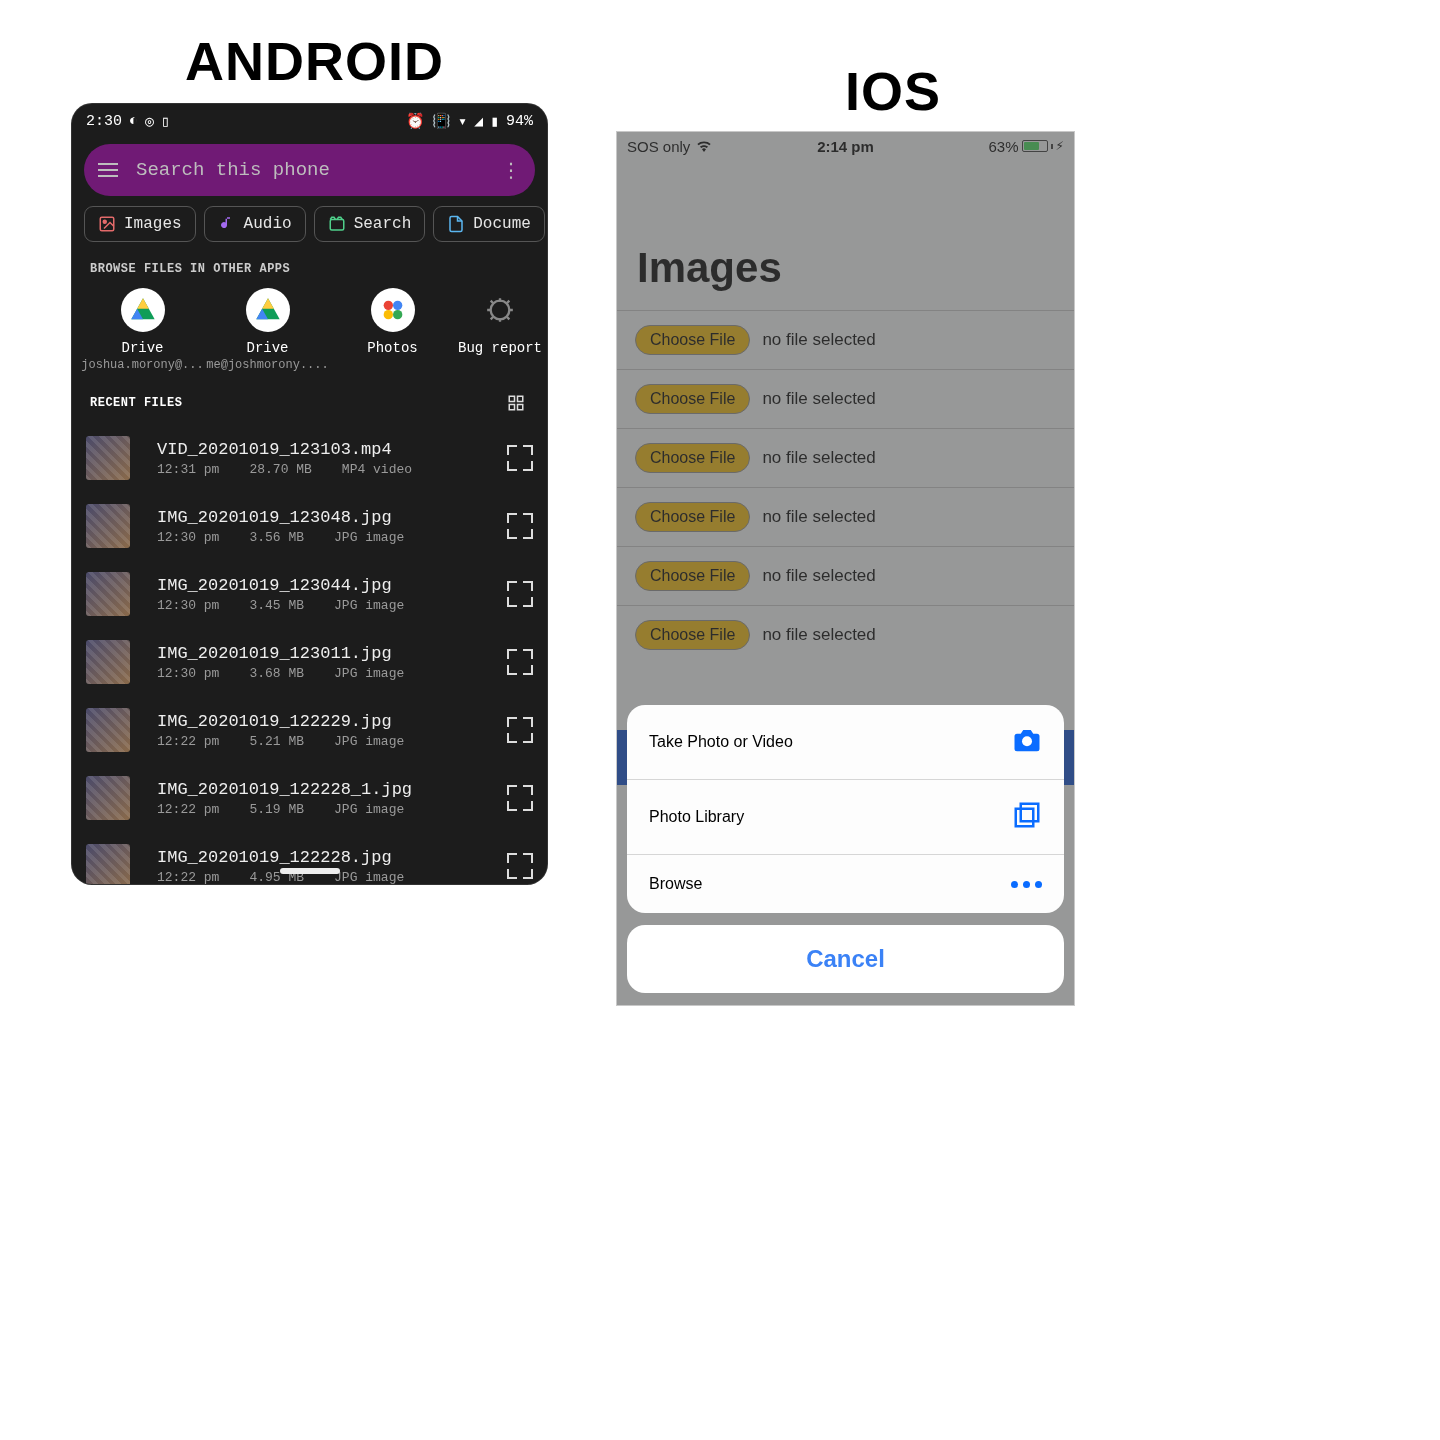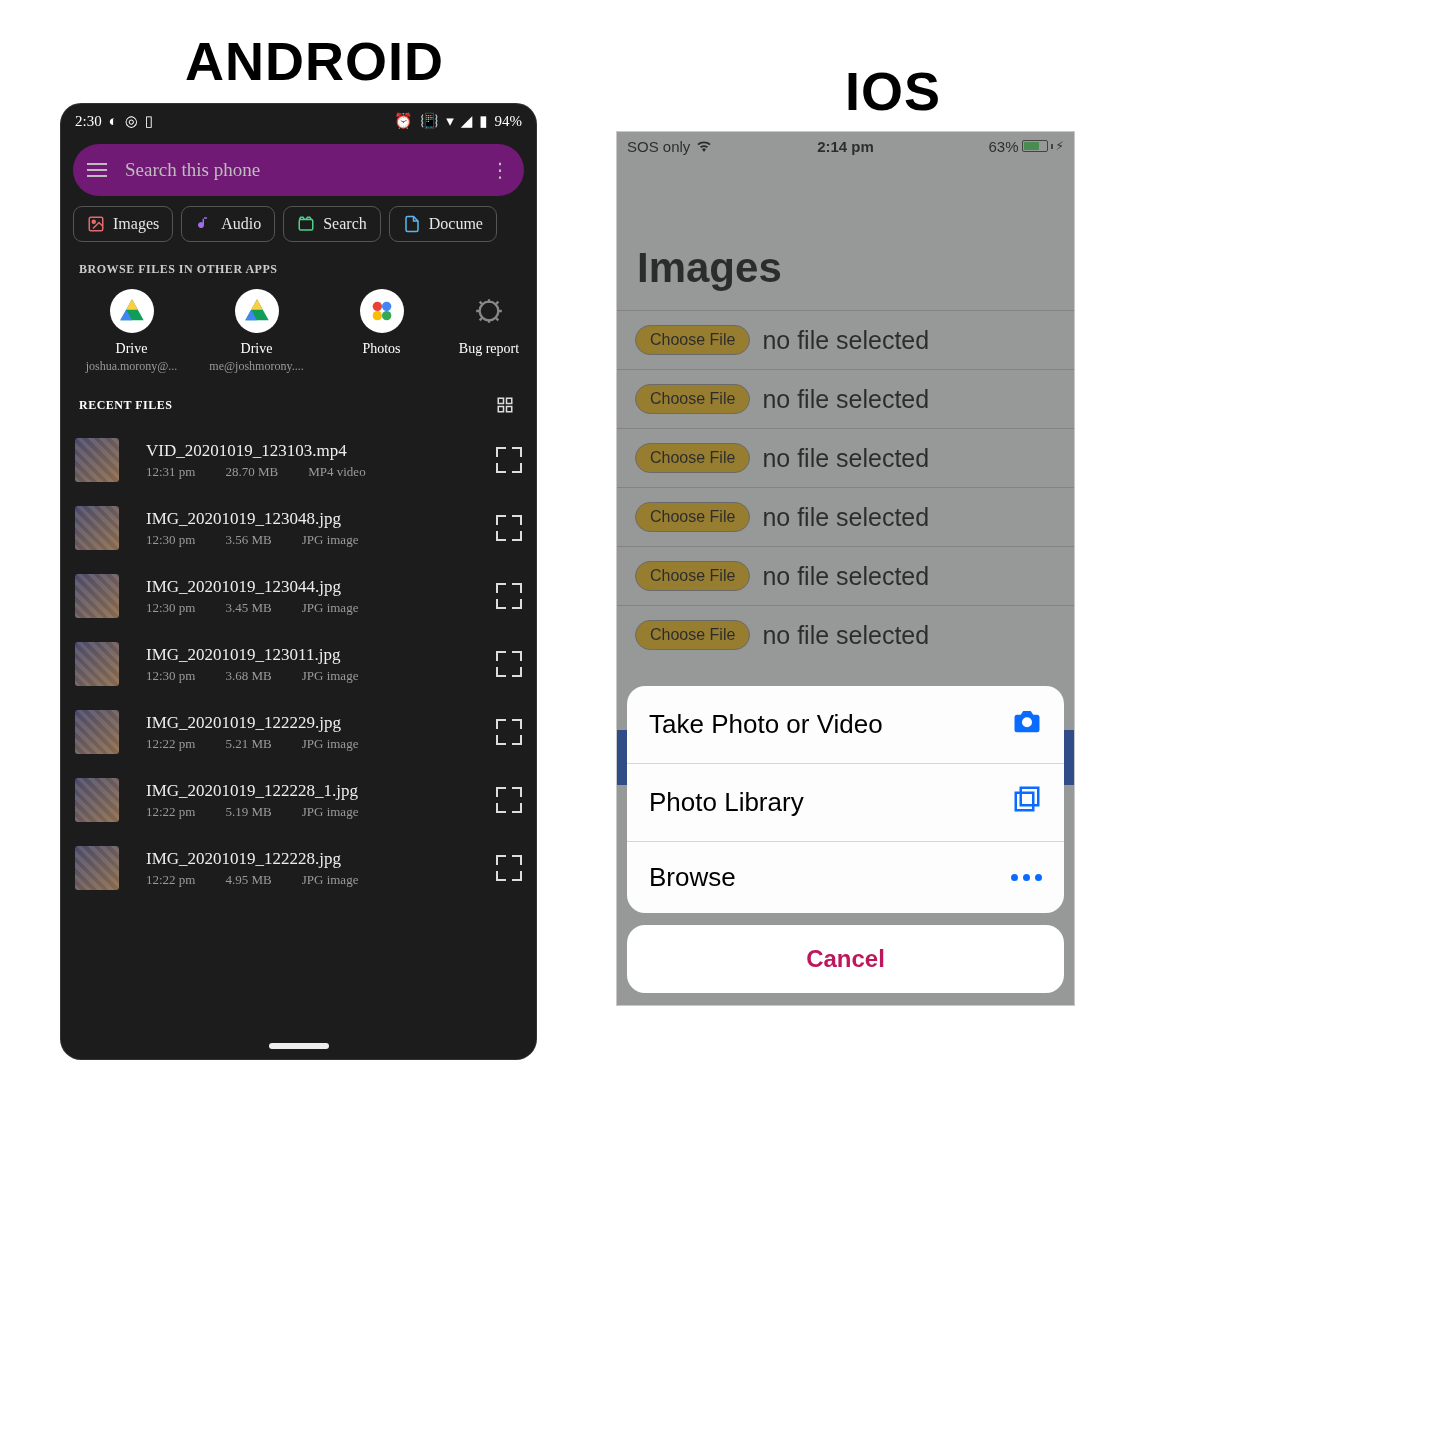--- a/index.html
+++ b/index.html
@@ -16,27 +16,27 @@
     font-size: 54px;
     letter-spacing: 1px;
     font-family: Arial Black, Arial, sans-serif;
   }
   .heading.android { left: 185px; top: 30px; }
   .heading.ios { left: 845px; top: 60px; }
 
   
   .phone-android {
     position: absolute;
-    left: 61px; top: 104px;
-    width: 475px; height: 955px;
+    left: 72px; top: 104px;
+    width: 475px; height: 780px;
     background: #1c1c1c;
     border-radius: 20px;
     overflow: hidden;
     color: #fff;
-    font-family: Liberation Serif, serif;
+    font-family: Liberation Mono, monospace;
     box-shadow: 0 0 0 1px #333;
   }
   .a-status {
     display: flex; justify-content: space-between; align-items: center;
     height: 34px; padding: 0 14px;
     font-size: 15px;
   }
   .a-status .left, .a-status .right { display:flex; align-items:center; gap:7px;}
   .a-search-row {
     margin: 6px 12px 10px;
@@ -104,36 +104,36 @@
   .ios-battery{display:flex;align-items:center;gap:3px;}
   .batt-body{width:26px;height:12px;border:1px solid #333;border-radius:2px;position:relative;}
   .batt-fill{position:absolute;left:1px;top:1px;bottom:1px;width:63%;background:#3fd455;border-radius:1px;}
   .batt-tip{width:2px;height:5px;background:#333;}
   .ios-title{font-size:42px;font-weight:800;padding:84px 20px 18px;}
   .file-line{border-top:1px solid #c2c2c2;padding:14px 18px;display:flex;align-items:center;gap:12px;}
   .choose-btn{
     background:#eab308;border:1px solid #8a8a8a;border-radius:18px;
     padding:5px 14px;font-size:16px;cursor:pointer;
   }
-  .nofile{font-size:25px;}
+  .nofile{font-size:17px;}
   .ios-blue-bar{position:absolute;left:0;right:0;bottom:220px;height:55px;background:#0a49c9;}
 
   .action-sheet{
     position:absolute;left:10px;right:10px;bottom:12px;
   }
   .sheet-group{background:#fdfdfd;border-radius:18px;overflow:hidden;margin-bottom:12px;}
   .sheet-item{
     display:flex;align-items:center;justify-content:space-between;
-    padding:20px 22px;font-size:26px;
+    padding:20px 22px;font-size:16px;
     border-bottom:1px solid #d6d6d6;cursor:pointer;
   }
   .sheet-item:last-child{border-bottom:none;}
   .sheet-cancel{
     background:#fff;border-radius:18px;text-align:center;
-    padding:20px;font-size:24px;color:#be185d;font-weight:600;cursor:pointer;
+    padding:20px;font-size:24px;color:#3b82f6;font-weight:600;cursor:pointer;
   }
   .ios-ic{color:#0a6cff;}
   .ios-ic svg{width:30px;height:30px;}
   .ellipsis-ic{display:flex;gap:5px;}
   .ellipsis-ic span{width:7px;height:7px;border-radius:50%;background:#0a6cff;}
 </style>
 </head>
 <body>
 
 <div class="heading android">ANDROID</div>

